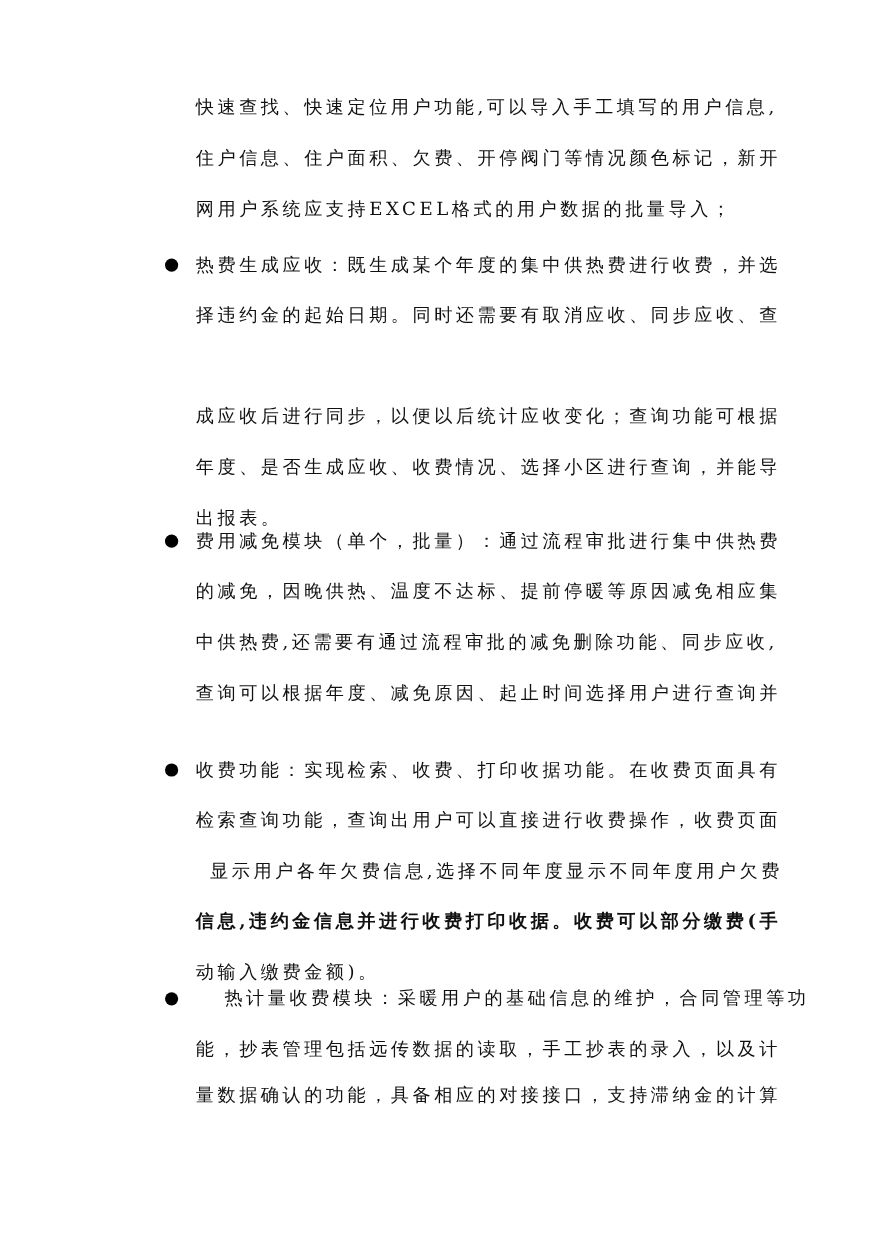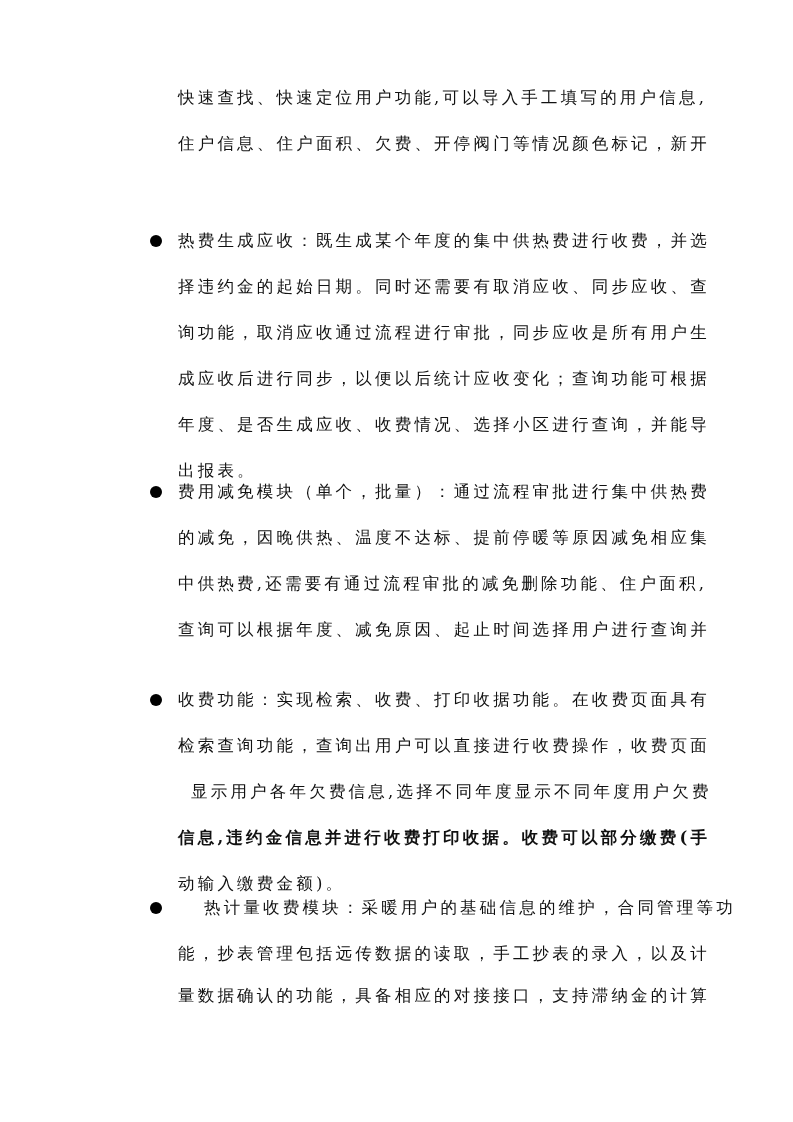--- a/index.html
+++ b/index.html
@@ -34,33 +34,33 @@
     background: #000000;
   }
 </style>
 </head>
 <body>
 
 <div class="page">
 
   <div class="line" style="top:88px">快速查找、快速定位用户功能,可以导入手工填写的用户信息,</div>
   <div class="line" style="top:134px">住户信息、住户面积、欠费、开停阀门等情况颜色标记，新开</div>
+  <div class="line" style="top:180px">网用户系统应支持EXCEL格式的用户数据的批量导入；</div>
 
   <span class="bullet" style="top:235px"></span>
   <div class="line" style="top:231px">热费生成应收：既生成某个年度的集中供热费进行收费，并选</div>
   <div class="line" style="top:277px">择违约金的起始日期。同时还需要有取消应收、同步应收、查</div>
-  <div class="line" style="top:323px">询功能，取消应收通过流程进行审批，同步应收是所有用户生</div>
   <div class="line" style="top:369px">成应收后进行同步，以便以后统计应收变化；查询功能可根据</div>
   <div class="line" style="top:415px">年度、是否生成应收、收费情况、选择小区进行查询，并能导</div>
   <div class="line" style="top:461px">出报表。</div>
 
   <span class="bullet" style="top: 486px;"></span>
   <div class="line" style="top: 482px;">费用减免模块（单个，批量）：通过流程审批进行集中供热费</div>
   <div class="line" style="top: 528px;">的减免，因晚供热、温度不达标、提前停暖等原因减免相应集</div>
-  <div class="line" style="top: 574px;">中供热费,还需要有通过流程审批的减免删除功能、住户面积,</div>
+  <div class="line" style="top: 574px;">中供热费,还需要有通过流程审批的减免删除功能、同步应收,</div>
   <div class="line" style="top: 620px;">查询可以根据年度、减免原因、起止时间选择用户进行查询并</div>
 
   <span class="bullet" style="top: 694px;"></span>
   <div class="line" style="top: 690px; text-align: center;">收费功能：实现检索、收费、打印收据功能。在收费页面具有</div>
   <div class="line" style="top: 736px;">检索查询功能，查询出用户可以直接进行收费操作，收费页面</div>
   <div class="line" style="top: 782px; margin-left: 13px;">显示用户各年欠费信息,选择不同年度显示不同年度用户欠费</div>
   <div class="line" style="top: 828px; font-weight: bold;">信息,违约金信息并进行收费打印收据。收费可以部分缴费(手</div>
   <div class="line" style="top: 874px;">动输入缴费金额)。</div>
 
   <span class="bullet" style="top: 902px;"></span>

